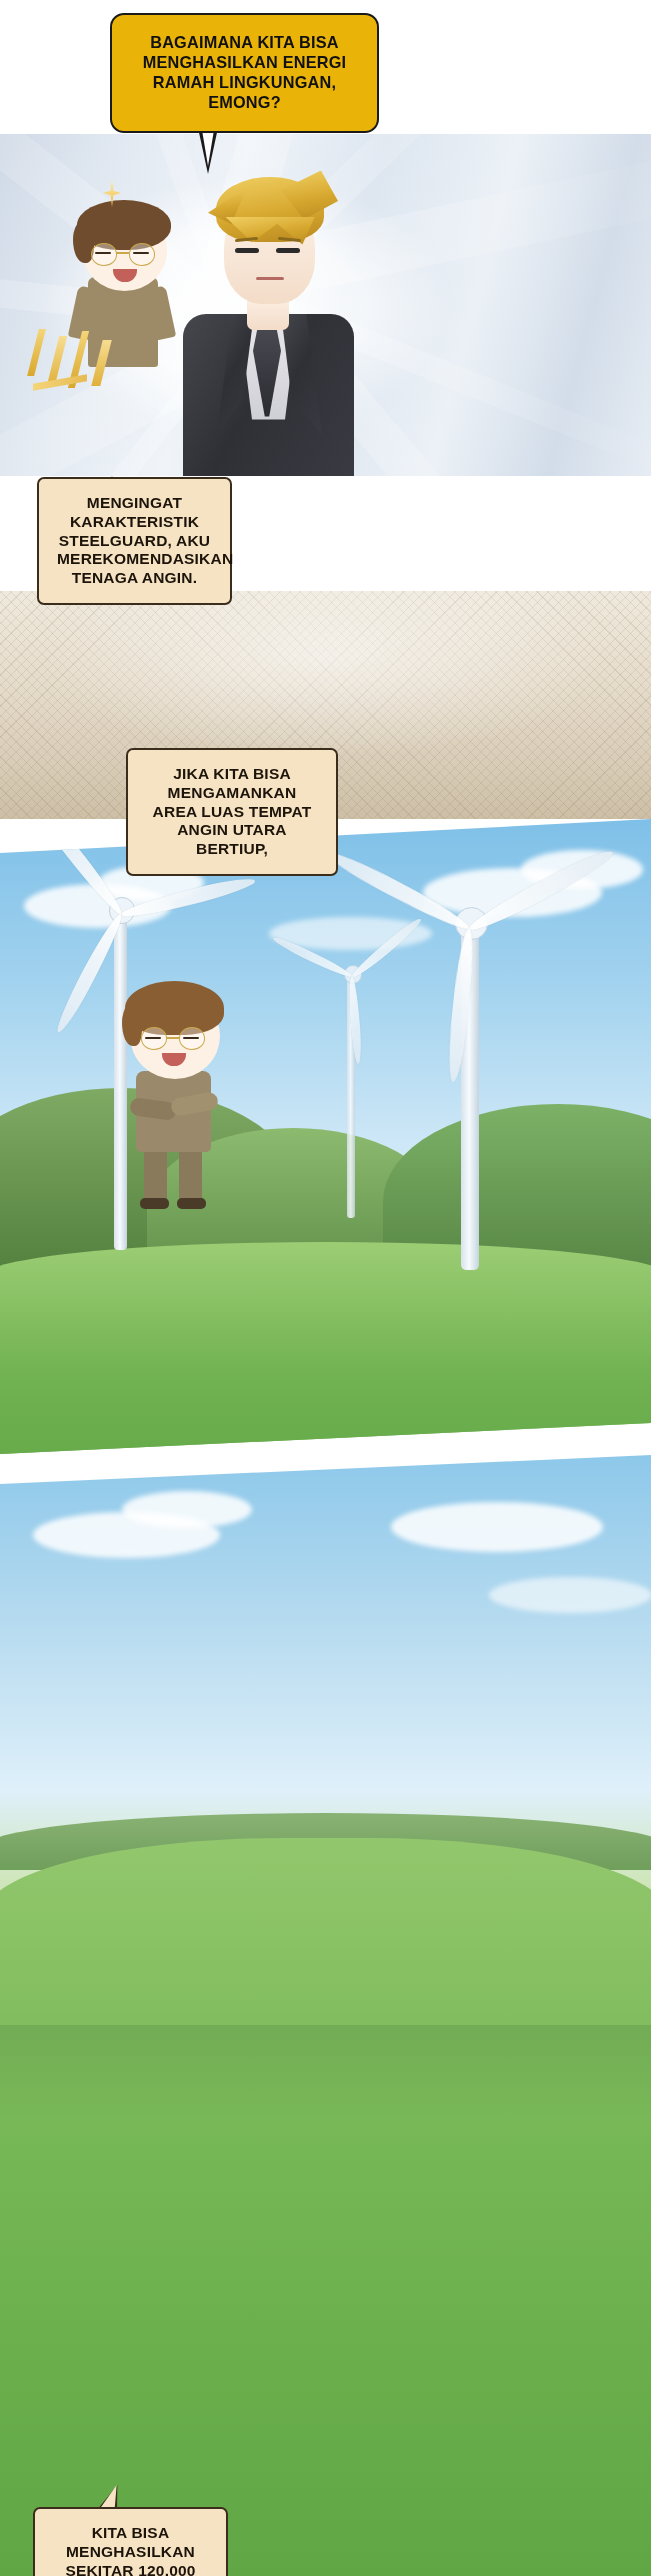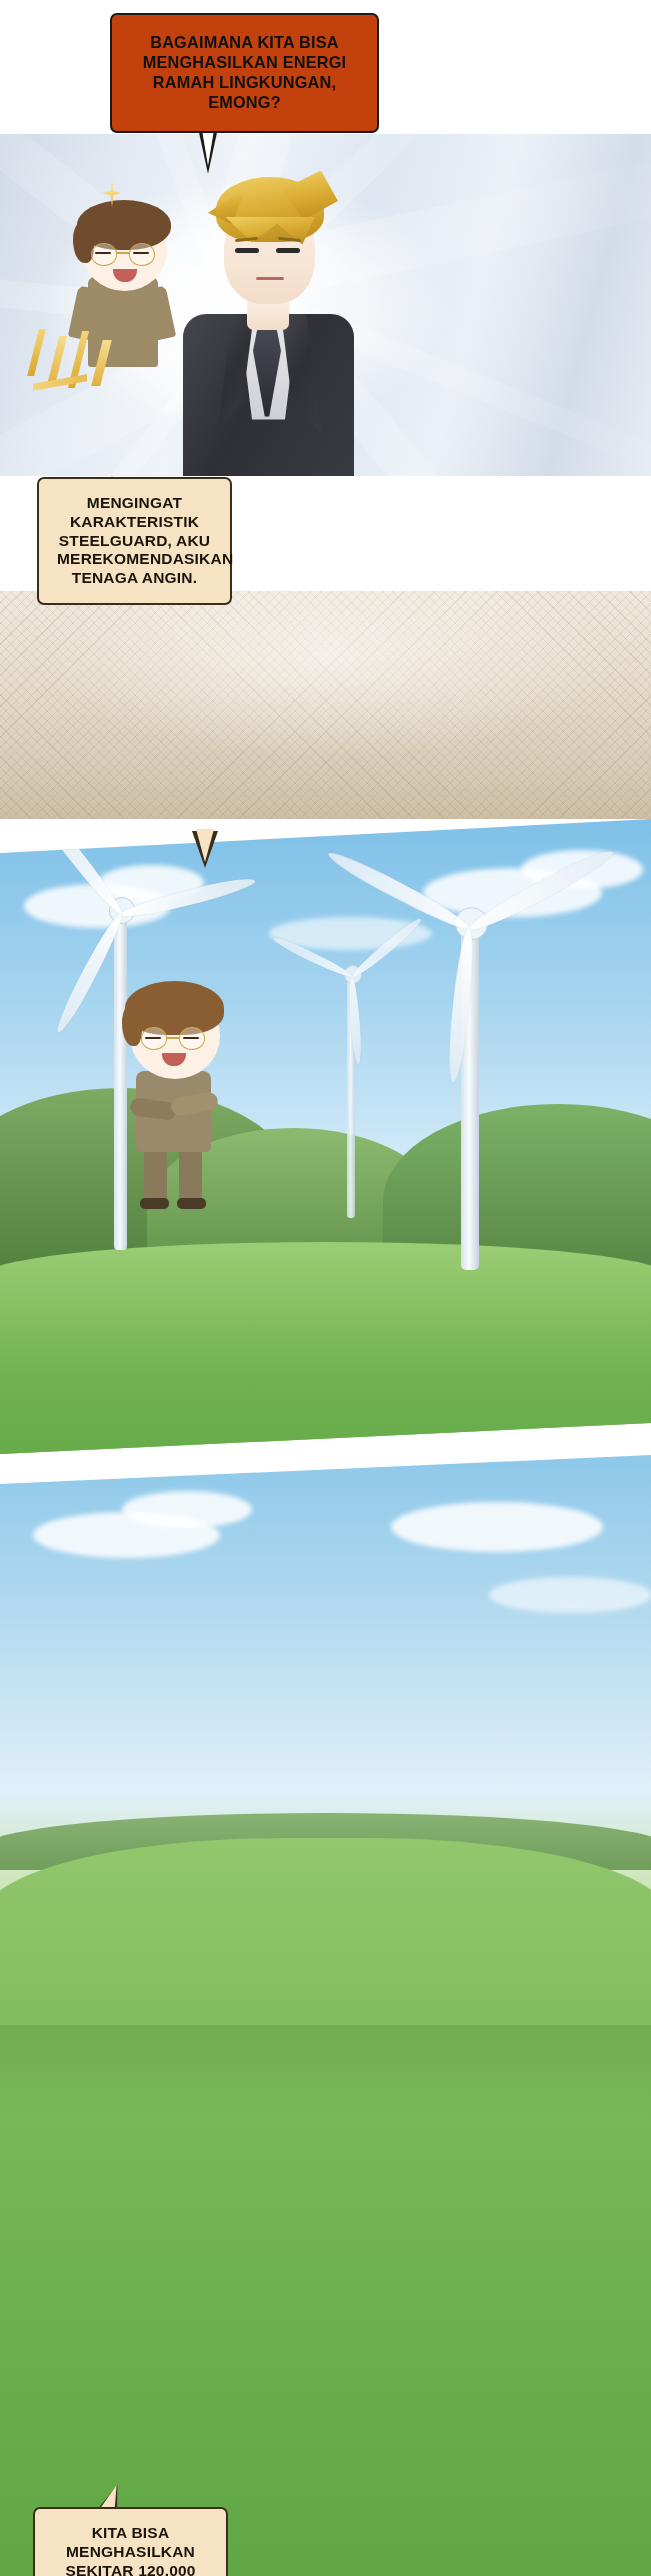--- a/index.html
+++ b/index.html
@@ -194,23 +194,23 @@
 
   
   .bubble {
     position: absolute;
     box-sizing: border-box;
     text-align: center;
     line-height: 1.22;
     letter-spacing: 0.2px;
   }
   .bubble-white {
-    background: #c2410c;
+    background: #eab308;
     border: 2.4px solid #1a1a1a;
-    border-radius: 7px;
+    border-radius: 14px;
     color: #111111;
     font-weight: 700;
     font-size: 16.3px;
     padding: 18px 21px;
   }
   .bubble-tan {
     background: #f6e3c4;
     border: 2.4px solid #3a2d1c;
     border-radius: 7px;
     color: #1c140a;
@@ -419,20 +419,21 @@
   <div style="position:absolute;left:99px;top:476px;">
     <div class="tail tail-tan-outline" style="position:absolute;left:0;top:0;transform:rotate(180deg);"></div>
     <div class="tail tail-tan-fill" style="position:absolute;left:4.1px;top:0;transform:rotate(180deg);"></div>
   </div>
   <div class="bubble bubble-tan" style="left:37px; top:477px; width:195px;">MENGINGAT KARAKTERISTIK STEELGUARD, AKU MEREKOMENDASIKAN TENAGA ANGIN.</div>
 
   <div style="position:absolute;left:192px;top:831px;">
     <div class="tail tail-tan-outline" style="position:absolute;left:0;top:0;"></div>
     <div class="tail tail-tan-fill" style="position:absolute;left:4.1px;top:-1.6px;"></div>
   </div>
+  <div class="bubble bubble-tan" style="left:126px; top:748px; width:212px;">JIKA KITA BISA MENGAMANKAN AREA LUAS TEMPAT ANGIN UTARA BERTIUP,</div>
 
   <div style="position:absolute;left:98px;top:2484px;">
     <div class="tail tail-tan-outline" style="position:absolute;left:0;top:0;transform:rotate(200deg);"></div>
     <div class="tail tail-tan-fill" style="position:absolute;left:4.1px;top:0;transform:rotate(200deg);"></div>
   </div>
   <div class="bubble bubble-tan" style="left:33px; top:2507px; width:195px;">KITA BISA MENGHASILKAN SEKITAR 120.000 HINGGA 130.000 MEGAWATT PER TAHUN.</div>
 
 </div>
 
 

